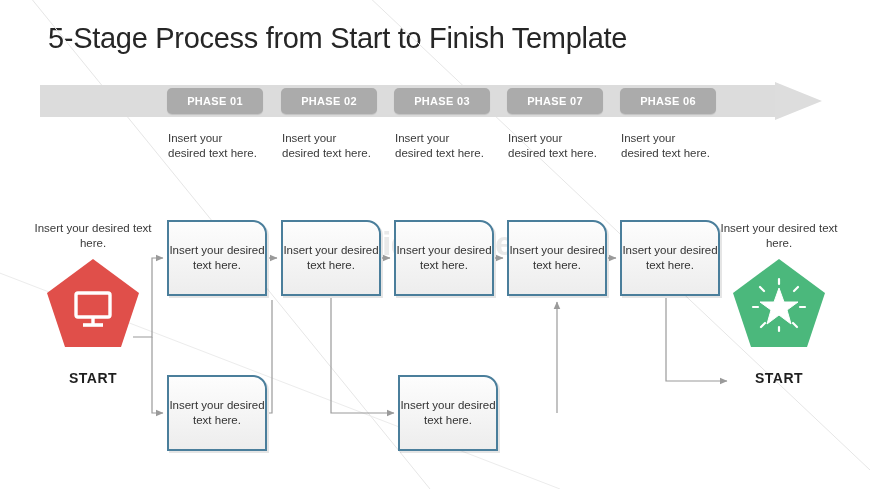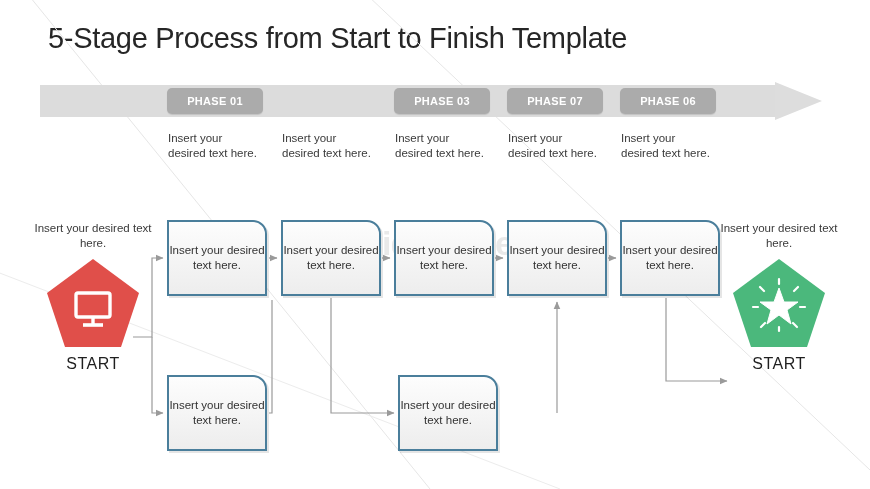--- a/index.html
+++ b/index.html
@@ -68,22 +68,22 @@
     font-size:11.5px;line-height:15px;color:#333333;text-align:center;
   }
 
   
   .endpoint{position:absolute;z-index:5;width:120px;text-align:center;}
   .endpoint .ep-desc{
     font-size:11.5px;line-height:15px;color:#3a3a3a;text-align:center;
   }
   .pent{width:96px;height:92px;margin:6px auto 0;position:relative;}
   .endpoint .ep-label{
-    font-size:16px;font-weight:normal;color:#1f1f1f;
-    letter-spacing:0.5px;margin-top:6px;
+    font-size:14px;font-weight:bold;color:#1f1f1f;
+    letter-spacing:0.5px;margin-top:21px;
   }
 </style>
 </head>
 <body>
 
 <div class="slide">
 
   <svg class="hairlines" width="870" height="489">
     <line x1="0" y1="-40" x2="430" y2="489" stroke="#e6e6e6" stroke-width="1"></line>
     <line x1="330" y1="-40" x2="870" y2="470" stroke="#e6e6e6" stroke-width="1"></line>
@@ -92,20 +92,23 @@
 
   <div class="title">5-Stage Process from Start to Finish Template</div>
 
   <svg class="banner" viewBox="0 0 782 38">
     <polygon points="0,3 735,3 735,0 782,19 735,38 735,35 0,35" fill="#dddddd"></polygon>
     <rect x="0" y="3" width="735" height="32" fill="#dcdcdc"></rect>
   </svg>
 
   <div class="phase" style="left:167px">
       <span>PHASE 01</span>
+    </div>
+  <div class="phase" style="left:281px">
+      <span>PHASE 02</span>
     </div>
   <div class="phase" style="left:394px">
       <span>PHASE 03</span>
     </div>
   <div class="phase" style="left:507px">
       <span>PHASE 07</span>
     </div>
   <div class="phase" style="left:620px">
       <span>PHASE 06</span>
     </div>

